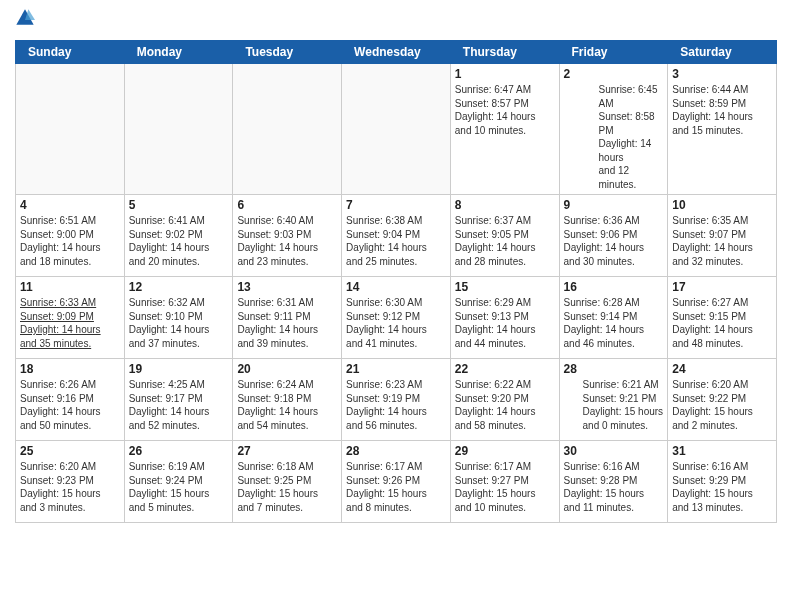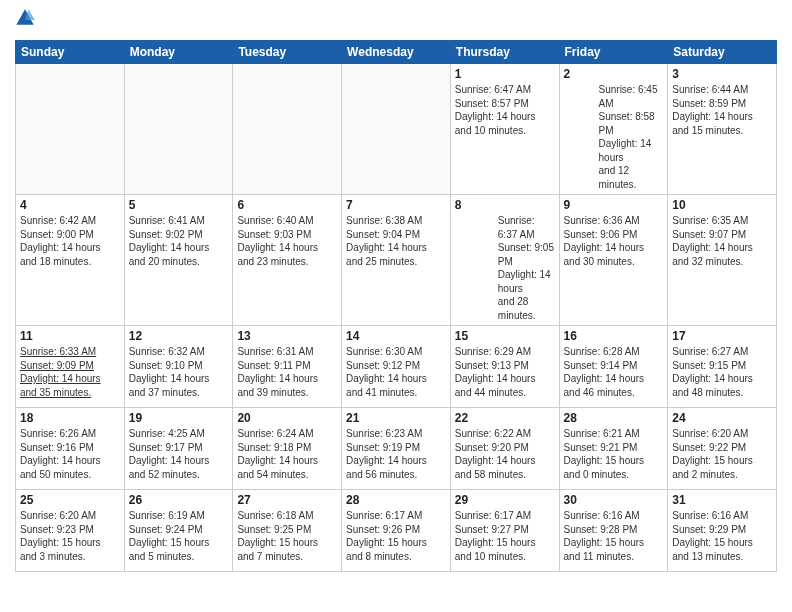--- a/index.html
+++ b/index.html
@@ -48,21 +48,21 @@
     .calendar {
       width: 100%;
       border-collapse: collapse;
       table-layout: fixed;
     }
     .calendar th {
       background: #1a5fa8;
       color: #fff;
       font-size: 12px;
       font-weight: bold;
-      padding: 4px 5px;
+      padding: 4px 12px;
       text-align: left;
       border: 1px solid #1a5fa8;
     }
     .calendar td {
       border: 1px solid #ccc;
       vertical-align: top;
       padding: 3px 4px;
       font-size: 10px;
       color: #333;
       height: 82px;
@@ -142,21 +142,21 @@
             <div class="day-num">3</div>
             <div class="cell-text" style="white-space: pre-line;">Sunrise: 6:44 AM
 Sunset: 8:59 PM
 Daylight: 14 hours
 and 15 minutes.</div>
           </td>
         </tr>
         <tr>
           <td>
             <div class="day-num">4</div>
-            <div class="cell-text" style="white-space: pre-line;">Sunrise: 6:42 AM
+            <div class="cell-text" style="white-space: pre-line;">Sunrise: 6:51 AM
 Sunset: 9:00 PM
 Daylight: 14 hours
 and 18 minutes.</div>
           </td>
           <td>
             <div class="day-num">5</div>
             <div class="cell-text" style="white-space: pre-line;">Sunrise: 6:41 AM
 Sunset: 9:02 PM
 Daylight: 14 hours
 and 20 minutes.</div>
@@ -170,21 +170,21 @@
           </td>
           <td>
             <div class="day-num">7</div>
             <div class="cell-text" style="white-space: pre-line;">Sunrise: 6:38 AM
 Sunset: 9:04 PM
 Daylight: 14 hours
 and 25 minutes.</div>
           </td>
           <td>
             <div class="day-num">8</div>
-            <div class="cell-text" style="white-space: pre-line; margin-left: 43px;">Sunrise: 6:37 AM
+            <div class="cell-text" style="white-space: pre-line;">Sunrise: 6:37 AM
 Sunset: 9:05 PM
 Daylight: 14 hours
 and 28 minutes.</div>
           </td>
           <td>
             <div class="day-num">9</div>
             <div class="cell-text" style="white-space: pre-line;">Sunrise: 6:36 AM
 Sunset: 9:06 PM
 Daylight: 14 hours
 and 30 minutes.</div>
@@ -279,21 +279,21 @@
           </td>
           <td>
             <div class="day-num">22</div>
             <div class="cell-text" style="white-space: pre-line;">Sunrise: 6:22 AM
 Sunset: 9:20 PM
 Daylight: 14 hours
 and 58 minutes.</div>
           </td>
           <td>
             <div class="day-num">28</div>
-            <div class="cell-text" style="white-space: pre-line;">Sunrise: 6:21 AM
+            <div class="cell-text" style="white-space: pre-line; margin-left: 19px;">Sunrise: 6:21 AM
 Sunset: 9:21 PM
 Daylight: 15 hours
 and 0 minutes.</div>
           </td>
           <td>
             <div class="day-num">24</div>
             <div class="cell-text" style="white-space: pre-line;">Sunrise: 6:20 AM
 Sunset: 9:22 PM
 Daylight: 15 hours
 and 2 minutes.</div>

